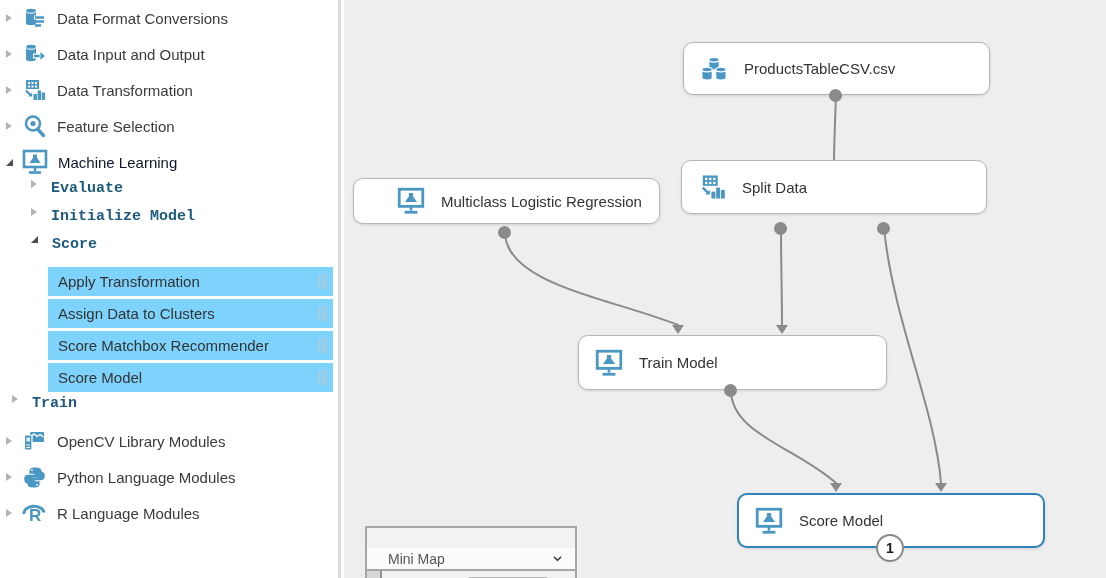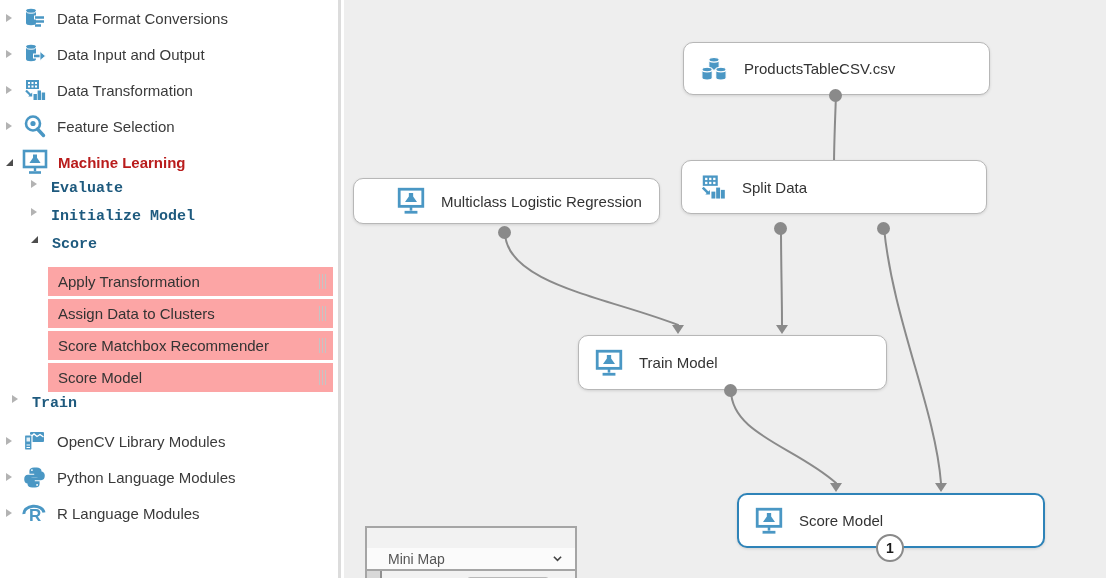--- a/index.html
+++ b/index.html
@@ -9,23 +9,23 @@
   
   #sidebar{position:absolute;left:0;top:0;width:341px;height:578px;background:#ffffff;
            border-right:3px solid #dcdcdc;box-sizing:border-box;}
   .cat-row{height:36px;display:flex;align-items:center;padding-left:6px;cursor:pointer;}
   .sub-row{height:28px;display:flex;padding-left:31px;cursor:pointer;font-family:Liberation Mono, monospace;}
   .tri-c{width:0;height:0;border-top:4.5px solid transparent;border-bottom:4.5px solid transparent;
          border-left:6px solid #b3b3b3;flex:0 0 auto;}
   .tri-e{width:0;height:0;border-left:7px solid transparent;border-bottom:7px solid #4d4d4d;flex:0 0 auto;}
   .cat-icon{width:28px;height:28px;margin:0 9px 0 8px;display:flex;align-items:center;justify-content:center;flex:0 0 auto;}
   .cat-label{font-size:15px;color:#3a3a3a;white-space:nowrap;}
-  .cat-label.bold{font-weight:bold;color:#b91c1c;}
+  .cat-label.bold{font-weight:normal;color:#0f172a;}
   .sub-label{font-size:15px;font-weight:bold;color:#1e5a7e;margin-left:14px;white-space:nowrap;}
-  .mod-row{height:29px;margin:3px 0 3px 48px;width:285px;box-sizing:border-box;background:#fca5a5;
+  .mod-row{height:29px;margin:3px 0 3px 48px;width:285px;box-sizing:border-box;background:#7dd3fc;
            display:flex;align-items:center;justify-content:space-between;padding:0 7px 0 10px;cursor:grab;}
   .mod-label{font-size:15px;color:#333333;white-space:nowrap;}
   .grip{display:flex;}
   .grip div{width:1px;height:15px;background:#c4c4c4;margin-left:2px;}
 
   
   #canvas{position:absolute;left:344px;top:0;width:762px;height:578px;background:#eeeeee;}
   #edges{position:absolute;left:0;top:0;z-index:0;}
   .node{position:absolute;z-index:2;background:#ffffff;border:1px solid #b7b7b7;border-radius:10px;
         box-shadow:0 1px 3px rgba(0,0,0,0.12);display:flex;align-items:center;box-sizing:border-box;

